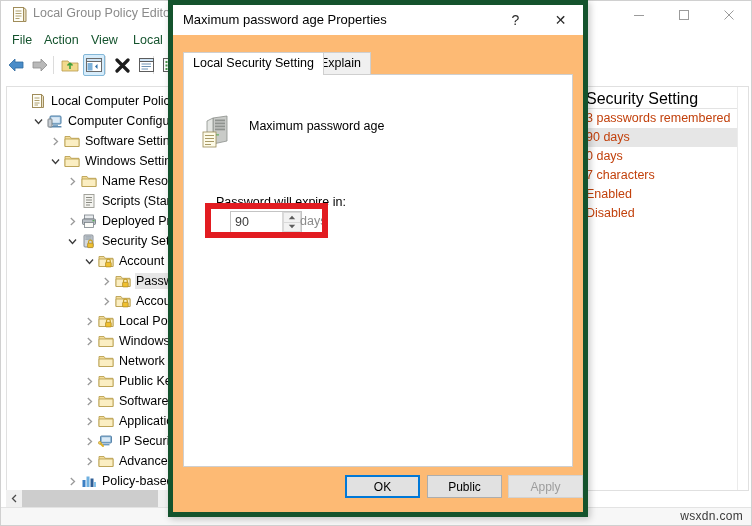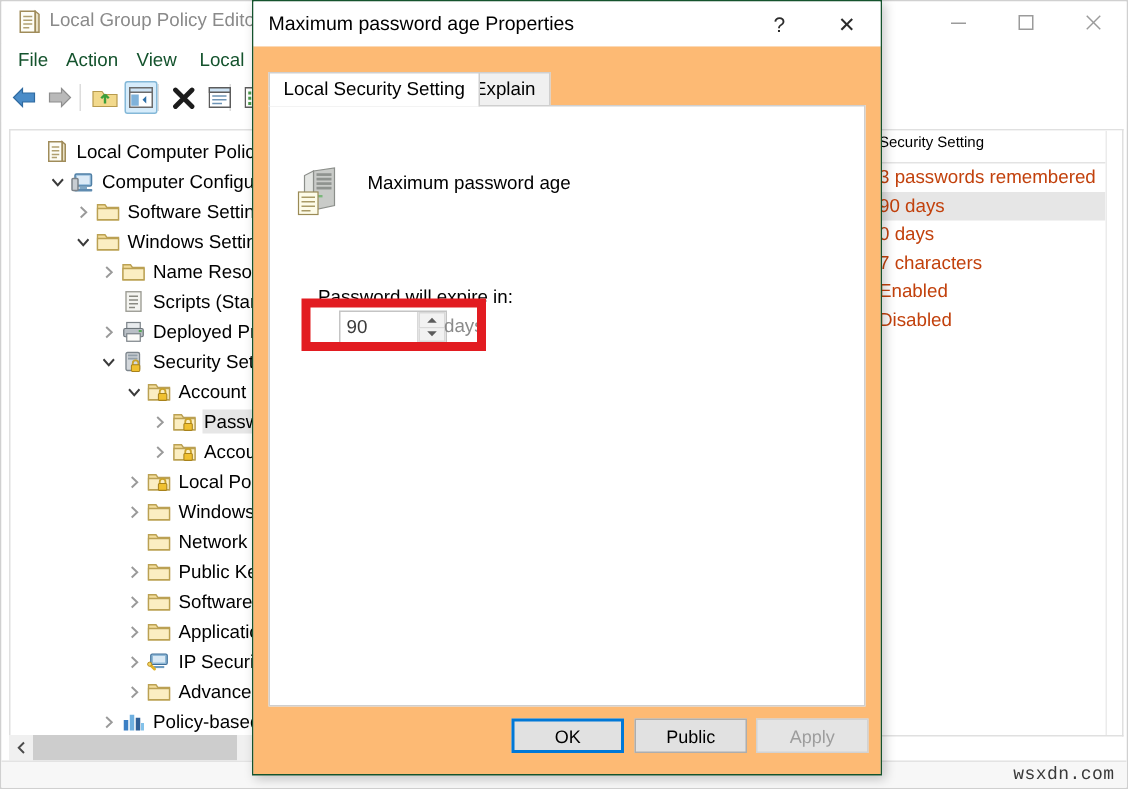--- a/index.html
+++ b/index.html
@@ -174,21 +174,21 @@
   .lp-header {
     position: absolute;
     left: 0; top: 0; right: 0;
     height: 21px;
     border-bottom: 1px solid #e3e3e3;
     background: #fff;
   }
   .lp-header-text {
     position: absolute;
     left: 5px; top: 3px;
-    font-size: 10px;
+    font-size: 16px;
     color: #000;
   }
   .lp-row {
     position: absolute;
     left: 0; right: 11px;
     height: 19px;
     font-size: 12.5px;
     color: #c2410c;
     padding-left: 5px;
     line-height: 19px;
@@ -231,31 +231,31 @@
     width: 100%; height: 18px;
     background: #f7f7f7;
     border-top: 1px solid #e3e3e3;
     box-sizing: border-box;
   }
   .watermark {
     position: absolute;
     right: 8px; bottom: 2px;
     font-size: 12px;
     color: #3a3a3a;
-    font-family: Liberation Mono, monospace;
+    font-family: Liberation Sans, sans-serif;
     letter-spacing: 0.3px;
   }
 
   
   #props-dialog {
     position: absolute;
     left: 168px; top: 0px;
     width: 420px; height: 517px;
     background: #f0f0f0;
-    border: 1px solid #14532d;
+    border: 5px solid #14532d;
     box-sizing: border-box;
     box-shadow: 2px 2px 7px rgba(0,0,0,0.22);
   }
   .dlg-titlebar {
     position: absolute;
     left: 0; top: 0; width: 100%; height: 30px;
     background: #ffffff;
   }
   .dlg-title {
     position: absolute;

